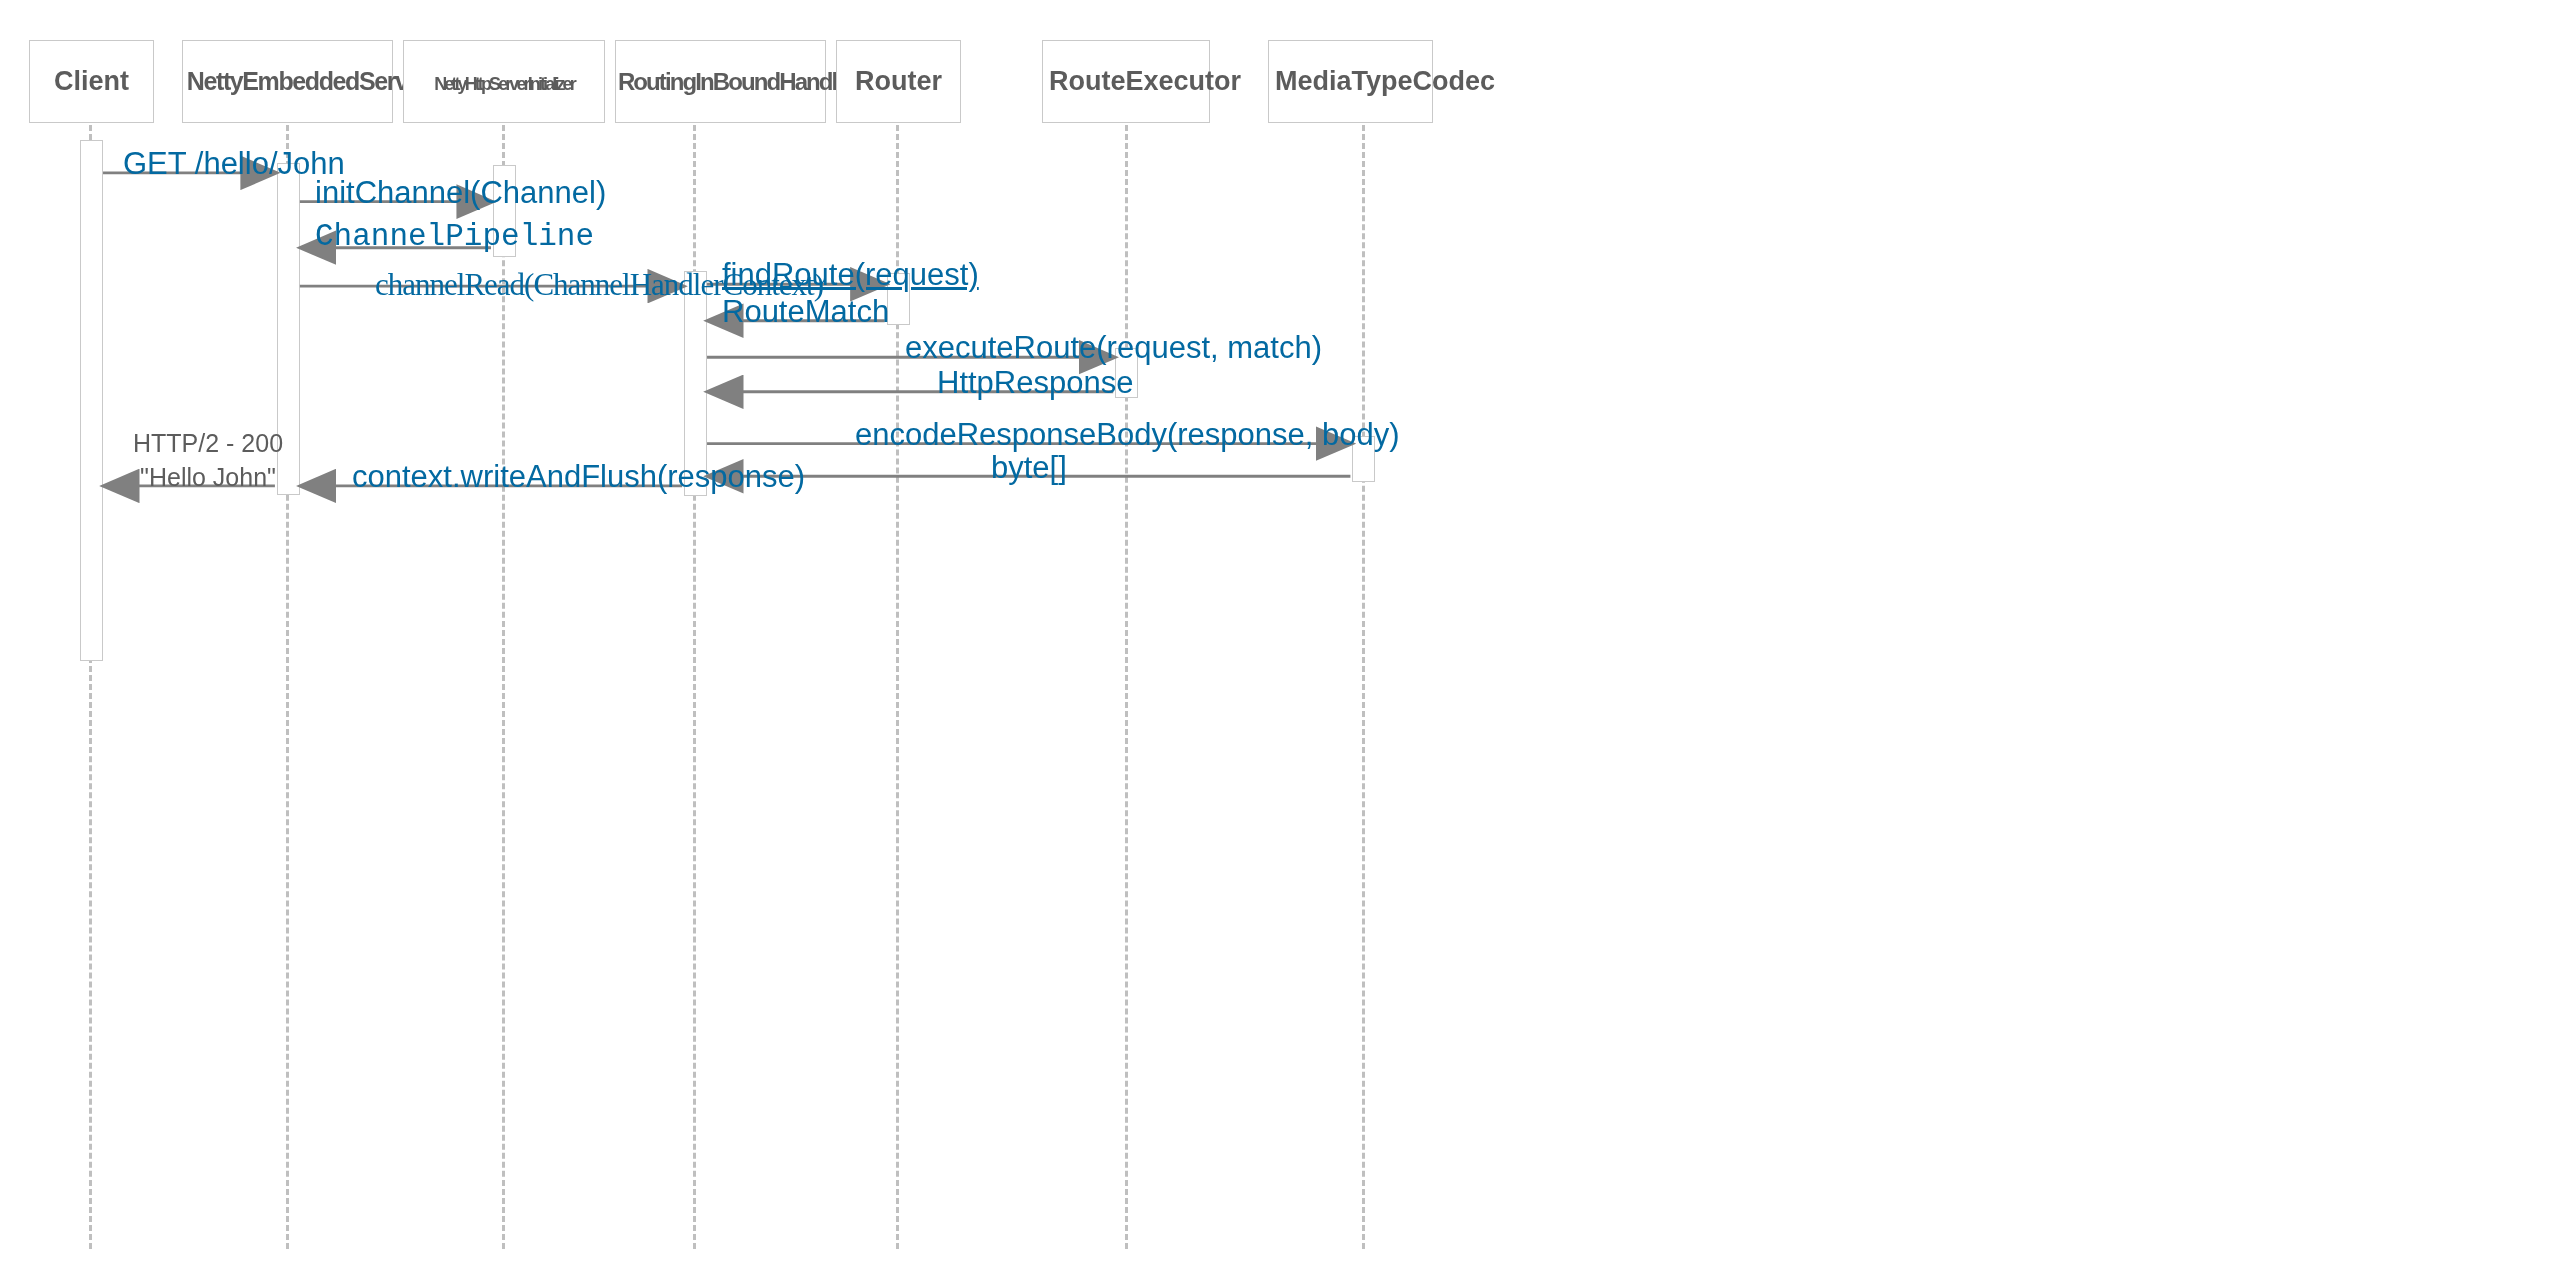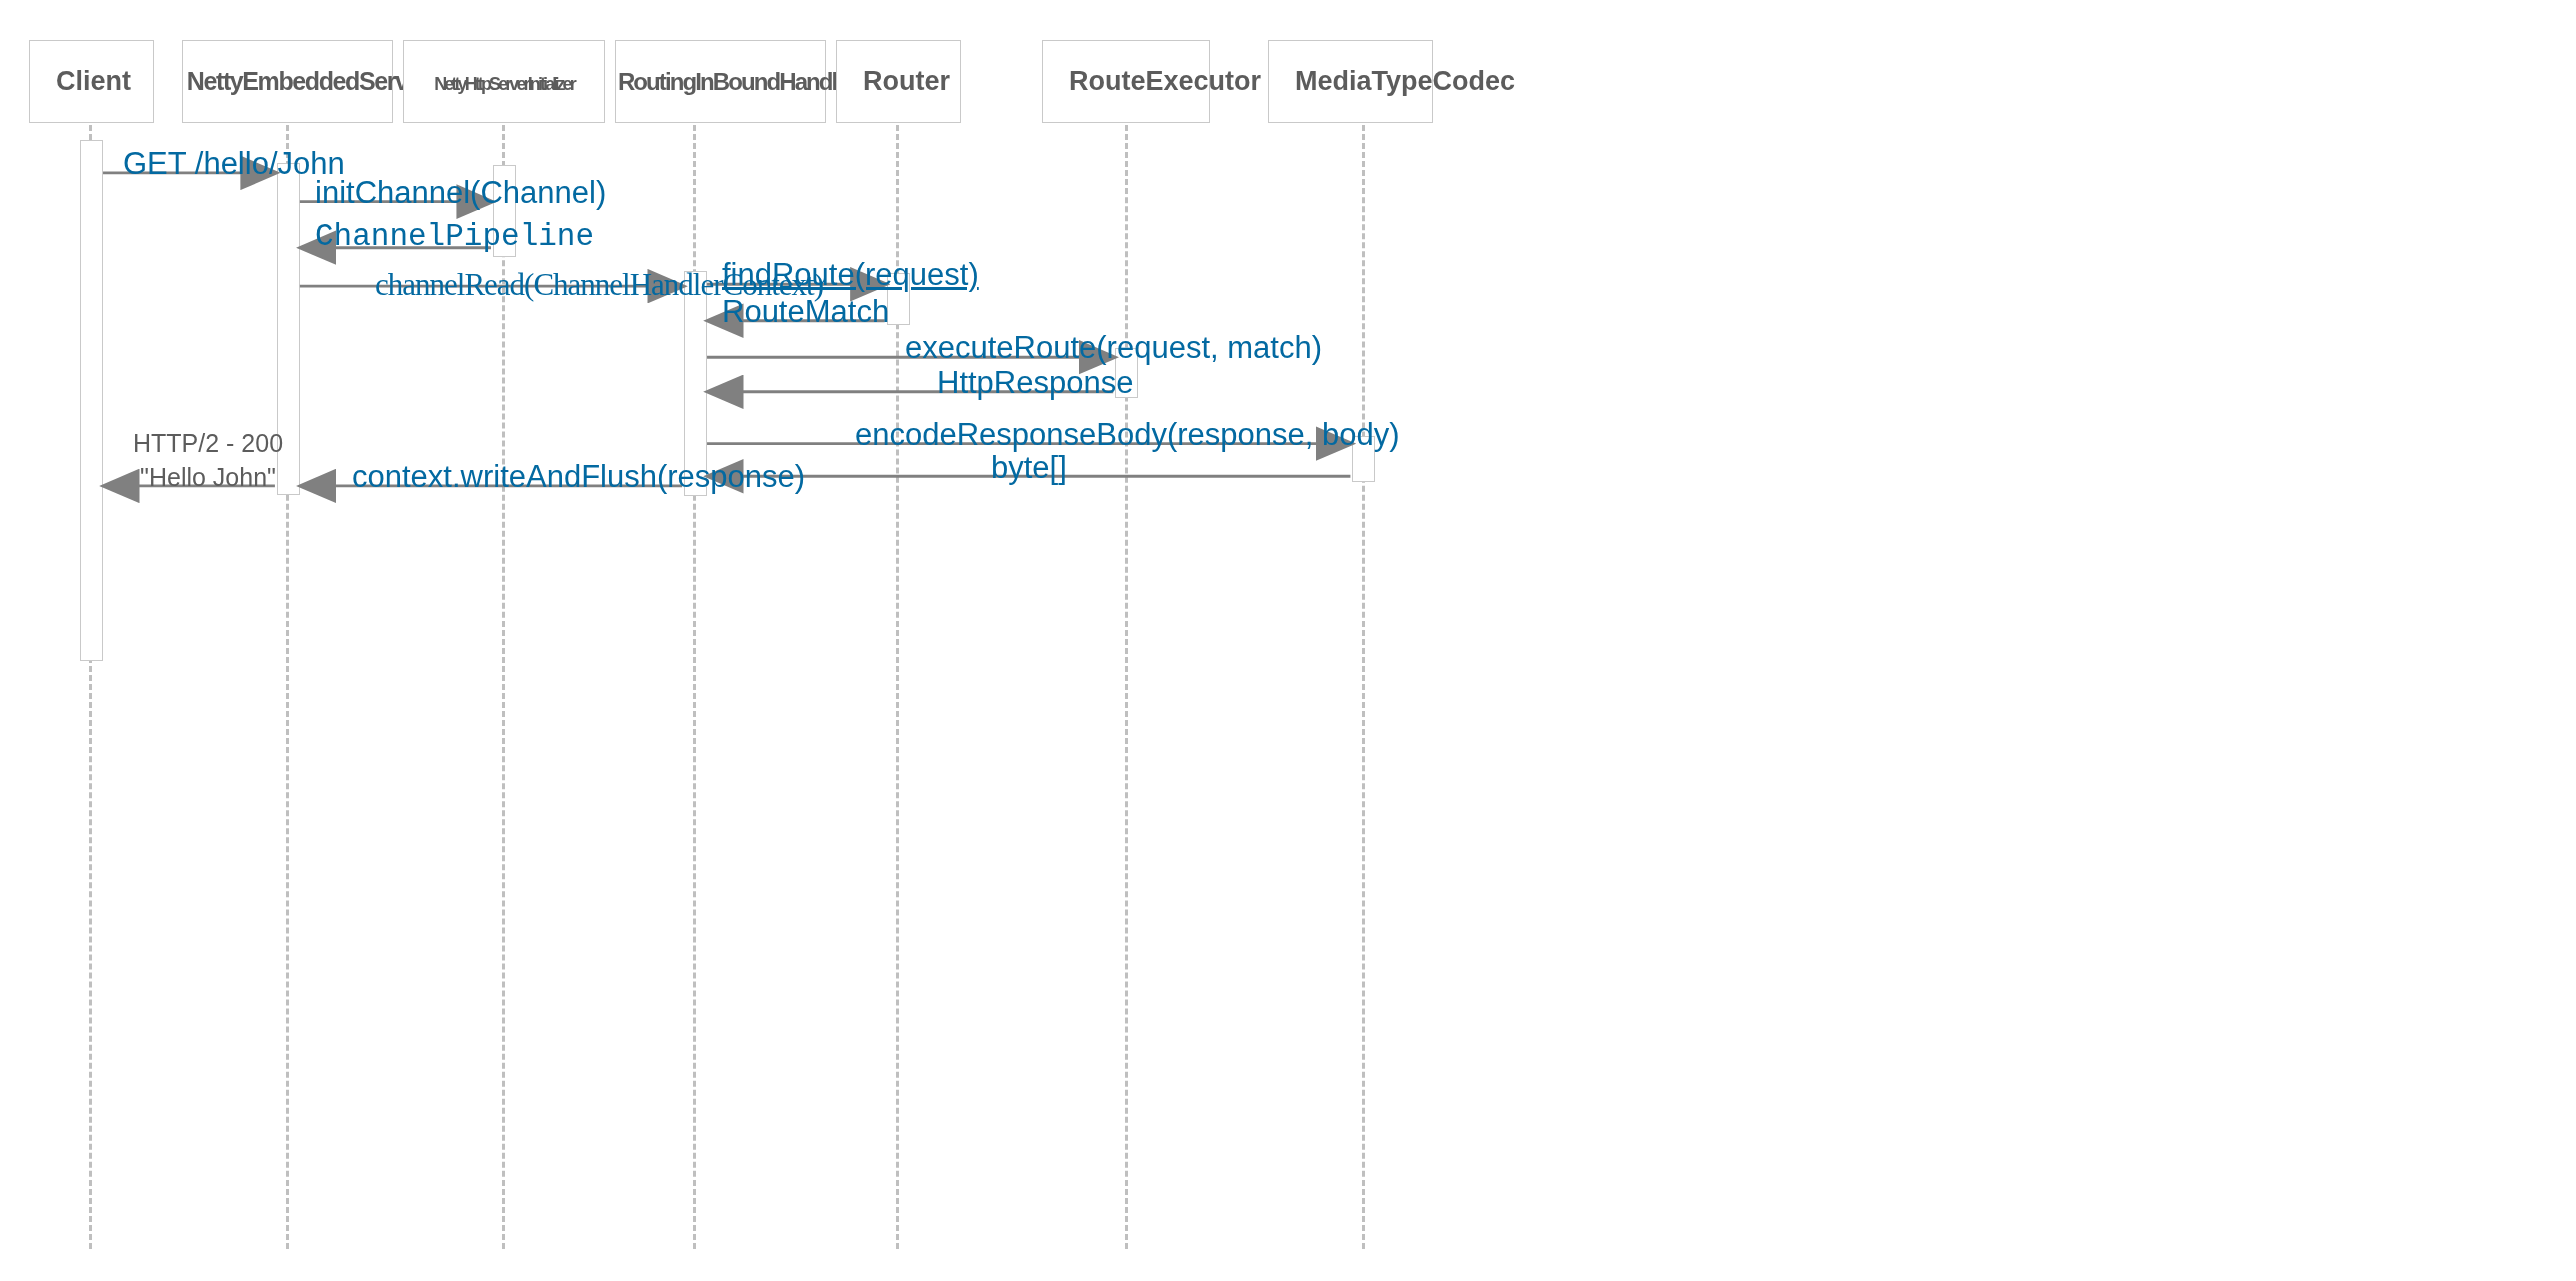--- a/index.html
+++ b/index.html
@@ -11,21 +11,21 @@
     position: relative;
     color: #5c5c5c;
   }
   .participant {
     position: absolute;
     border: 1.9px solid #c9c9c9;
     background: #ffffff;
     text-align: center;
     font-size: 27px;
     font-weight: 600;
-    padding: 25px 26px;
+    padding: 25px 6px;
     color: #5c5c5c;
   }
   .lifeline {
     position: absolute;
     border-left: 3.8px dashed #bfbfbf;
     top: 125px;
     height: 1124px;
   }
   .activation {
     position: absolute;

